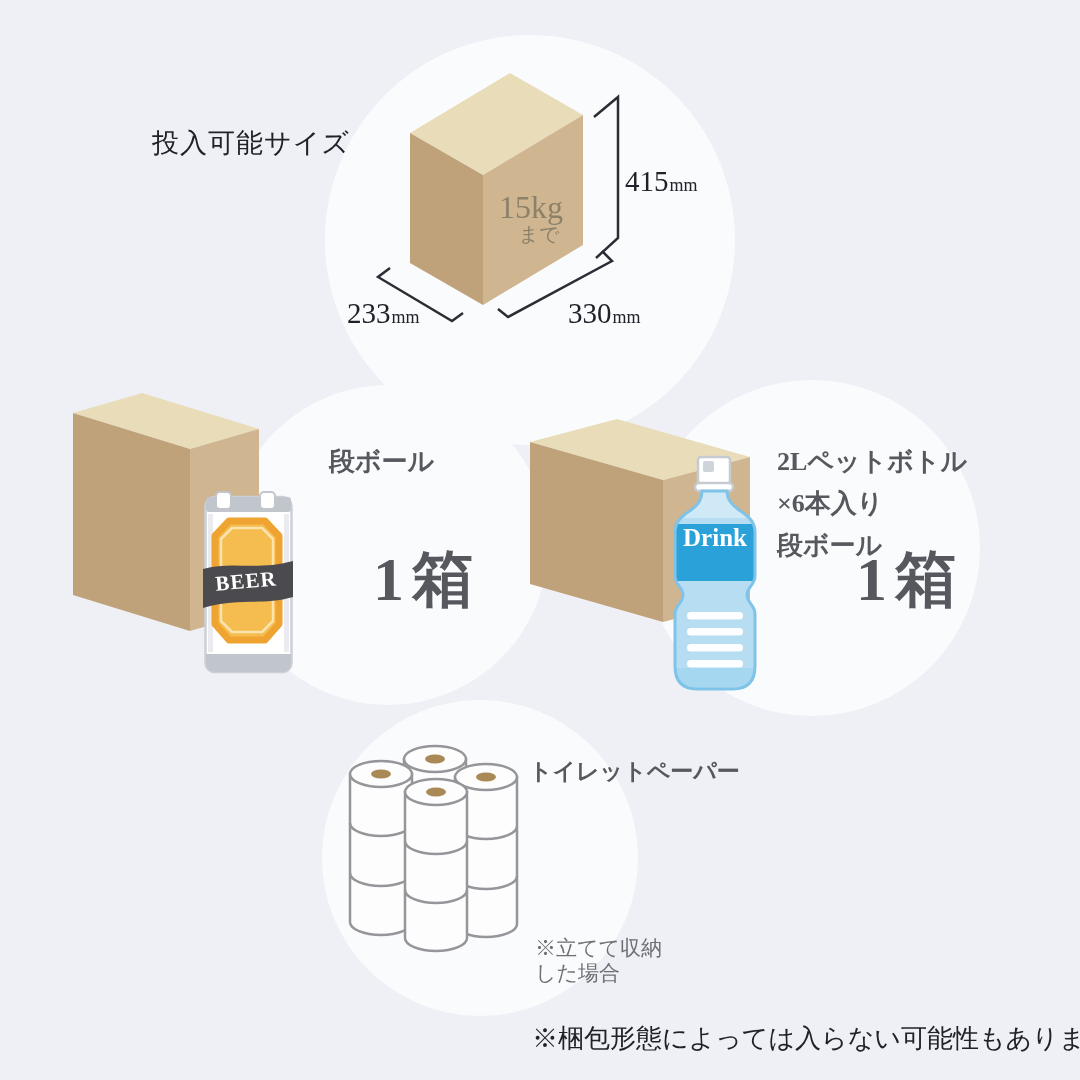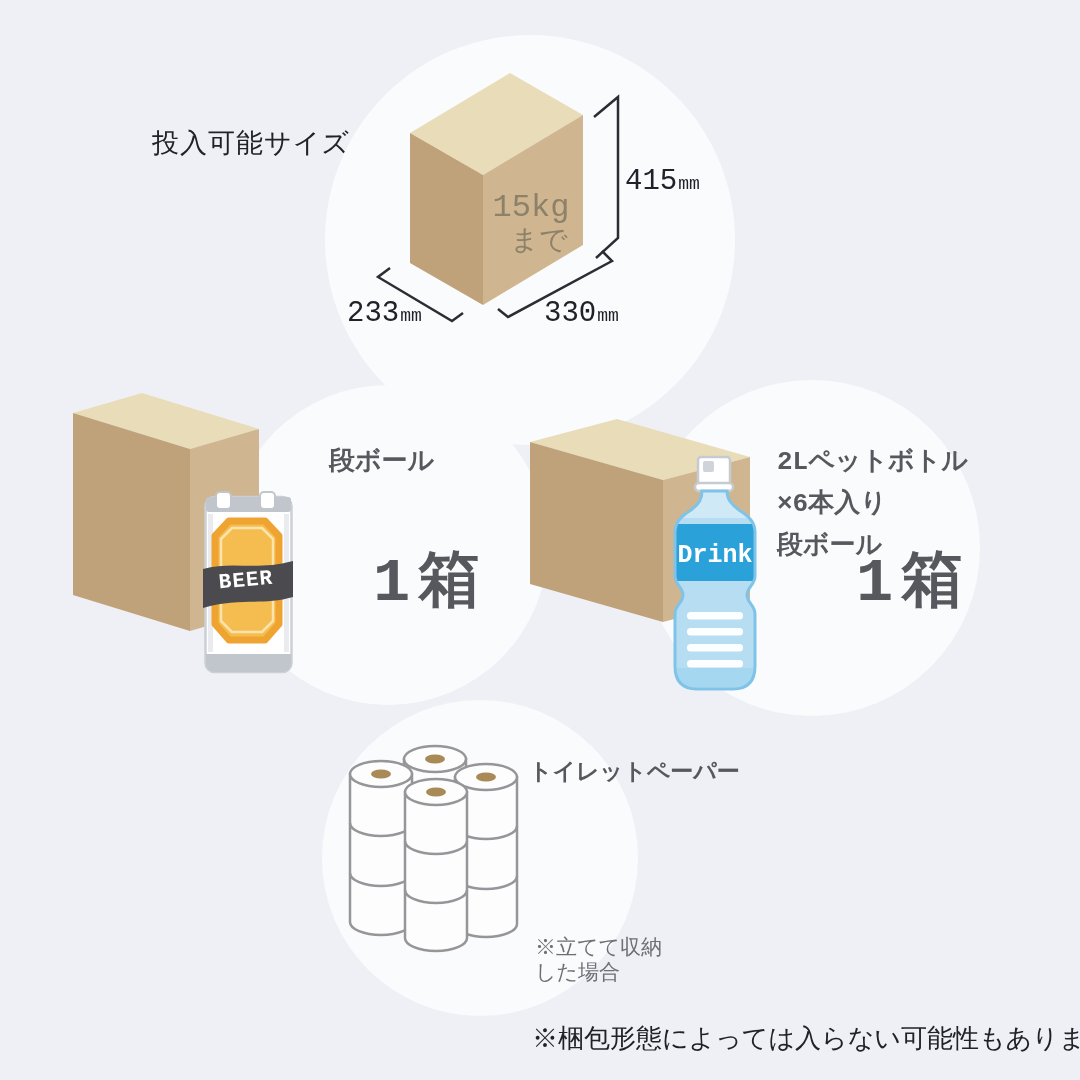--- a/index.html
+++ b/index.html
@@ -1,19 +1,19 @@
 <!DOCTYPE html>
 <html style="--c-background: #eef0f5; --c-spot-circle: #fafbfd; --c-cardboard-top: #e9dcb8; --c-cardboard-left: #bfa279; --c-cardboard-right: #cfb690; --c-box-weight-text: #8d8169; --c-dimension-line: #2c2d34; --c-dark-text: #212229; --c-gray-text: #57585d; --c-light-gray-text: #6e6f74; --c-can-metal: #c1c5cc; --c-can-outline: #ccd0d6; --c-beer-label-orange: #f5bc4f; --c-beer-label-border: #efa431; --c-beer-band: #4b4a4f; --c-bottle-fill: #b7ddf3; --c-bottle-outline: #7fc3e8; --c-bottle-label: #2aa1d9; --c-bottle-base: #a6d7f0; --c-roll-outline: #96969a; --c-roll-core: #a98a56;"><head>
 <meta charset="utf-8">
 <style>
   html,body{margin:0;padding:0;}
   .stage{
     position:relative;width:1080px;height:1080px;overflow:hidden;
     background:var(--c-background,#eef0f5);
-    font-family:Liberation Mono, monospace;
+    font-family:Liberation Serif, serif;
   }
   .stage svg{position:absolute;left:0;top:0;}
 
   
   .spot{fill:var(--c-spot-circle,#fafbfd);}
   .f-top{fill:var(--c-cardboard-top,#e9dcb8);}
   .f-left{fill:var(--c-cardboard-left,#bfa279);}
   .f-right{fill:var(--c-cardboard-right,#cfb690);}
   .dimline{fill:none;stroke:var(--c-dimension-line,#2c2d34);stroke-width:2.5;}
   .roll{fill:#fdfdfe;stroke:var(--c-roll-outline,#96969a);stroke-width:2.5;}
@@ -31,39 +31,39 @@
   .bottle-label{fill:var(--c-bottle-label,#2aa1d9);}
   .bottle-stripe{fill:#ffffff;opacity:.95;}
   .bottle-base{fill:var(--c-bottle-base,#a6d7f0);}
   .cap{fill:#ffffff;stroke:#c6cbd1;stroke-width:2.5;}
   .cap-notch{fill:#cfd4da;}
 
   
   .t{position:absolute;white-space:nowrap;color:var(--c-gray-text,#57585d);}
   .title{left:152px;top:125px;font-size:27px;font-weight:500;letter-spacing:1px;color:var(--c-dark-text,#212229);}
   .weight1{left:481px;top:189px;width:100px;text-align:center;font-size:32px;font-weight:500;color:var(--c-box-weight-text,#8d8169);}
-  .weight2{left:489px;top:221px;width:100px;text-align:center;font-size:28px;font-weight:500;color:var(--c-box-weight-text,#8d8169);}
+  .weight2{left:489px;top:221px;width:100px;text-align:center;font-size:20px;font-weight:500;color:var(--c-box-weight-text,#8d8169);}
   .dim{display:flex;align-items:baseline;color:var(--c-dark-text,#212229);font-weight:500;justify-content:center;}
   .dim .num{font-size:29px;}
   .dim .unit{font-size:18px;margin-left:1px;}
   .dim-height{left:625px;top:165px;}
   .dim-depth{left:347px;top:297px;}
-  .dim-width{left:544px;top:297px;}
+  .dim-width{left:568px;top:297px;}
   .lines{font-size:26px;font-weight:600;line-height:42px;}
   .lines-beer{left:329px;top:441px;}
   .lines-drink{left:777px;top:441px;}
   .count{font-size:62px;font-weight:700;letter-spacing:8px;margin-left:32px;}
   .count-beer{left:341px;top:537px;}
   .count-drink{left:824px;top:537px;}
   .tp-title{left:529px;top:756px;font-size:23px;font-weight:600;}
   .tp-count{left:538px;top:853px;font-size:60px;font-weight:700;letter-spacing:1px;}
   .tp-note{left:519px;top:936px;font-size:21px;line-height:25px;font-weight:500;color:var(--c-light-gray-text,#6e6f74);margin-left:16px;}
   .footer-note{left:532px;top:1021px;font-size:26px;font-weight:500;color:var(--c-dark-text,#212229);}
   .beer-text{left:204px;top:569px;width:84px;text-align:center;font-size:21px;font-weight:700;letter-spacing:1px;color:#fff;transform:rotate(-5deg);}
-  .drink-text{left:675px;top:541px;width:80px;text-align:center;font-size:25px;font-weight:700;color:#fff;}
+  .drink-text{left:675px;top:524px;width:80px;text-align:center;font-size:25px;font-weight:700;color:#fff;}
 </style>
 </head>
 <body>
 
 <div class="stage">
 
   <svg width="1080" height="1080" viewBox="0 0 1080 1080">
 
     <g>
       <circle class="spot" cx="530" cy="240" r="205"></circle>

